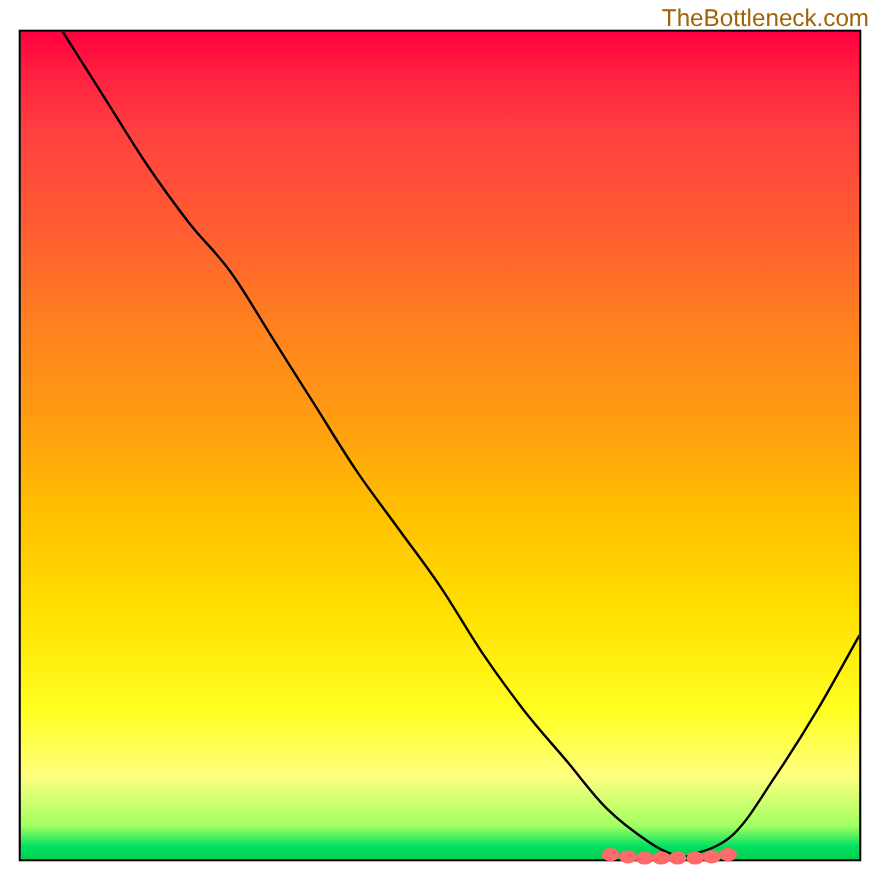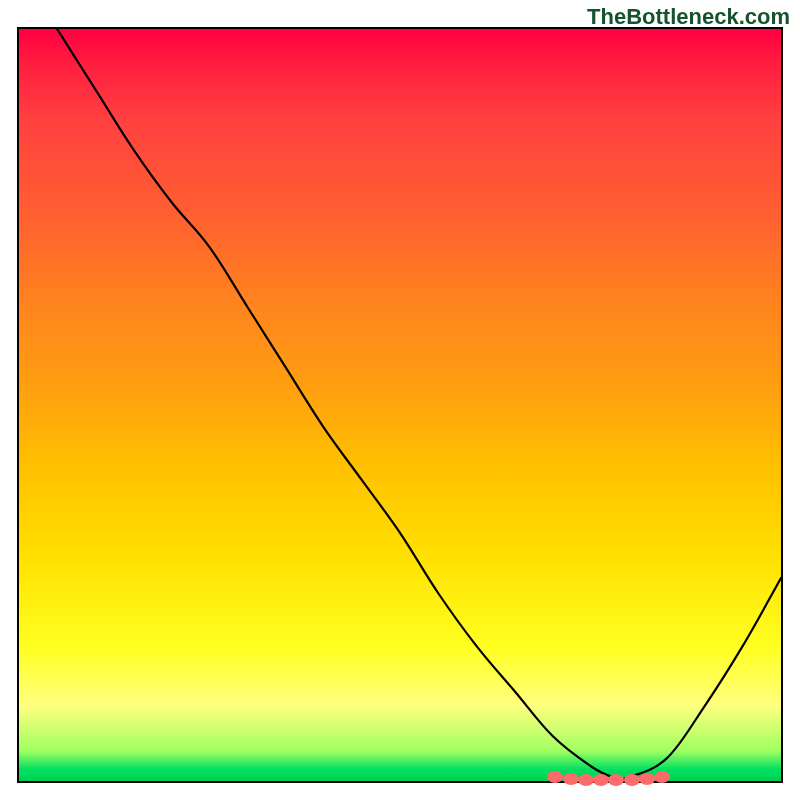--- a/index.html
+++ b/index.html
@@ -8,22 +8,22 @@
     height: 800px;
     background: #ffffff;
     font-family: Arial, sans-serif;
     position: relative;
   }
   .watermark {
     position: absolute;
     top: 4px;
     right: 10px;
     font-size: 22px;
-    font-weight: bold;
-    color: #14532d;
+    font-weight: normal;
+    color: #a16207;
     z-index: 10;
   }
   .plot-area {
     position: absolute;
     left: 17px;
     top: 27px;
     width: 766px;
     height: 756px;
     border: 2px solid #000000;
   }

